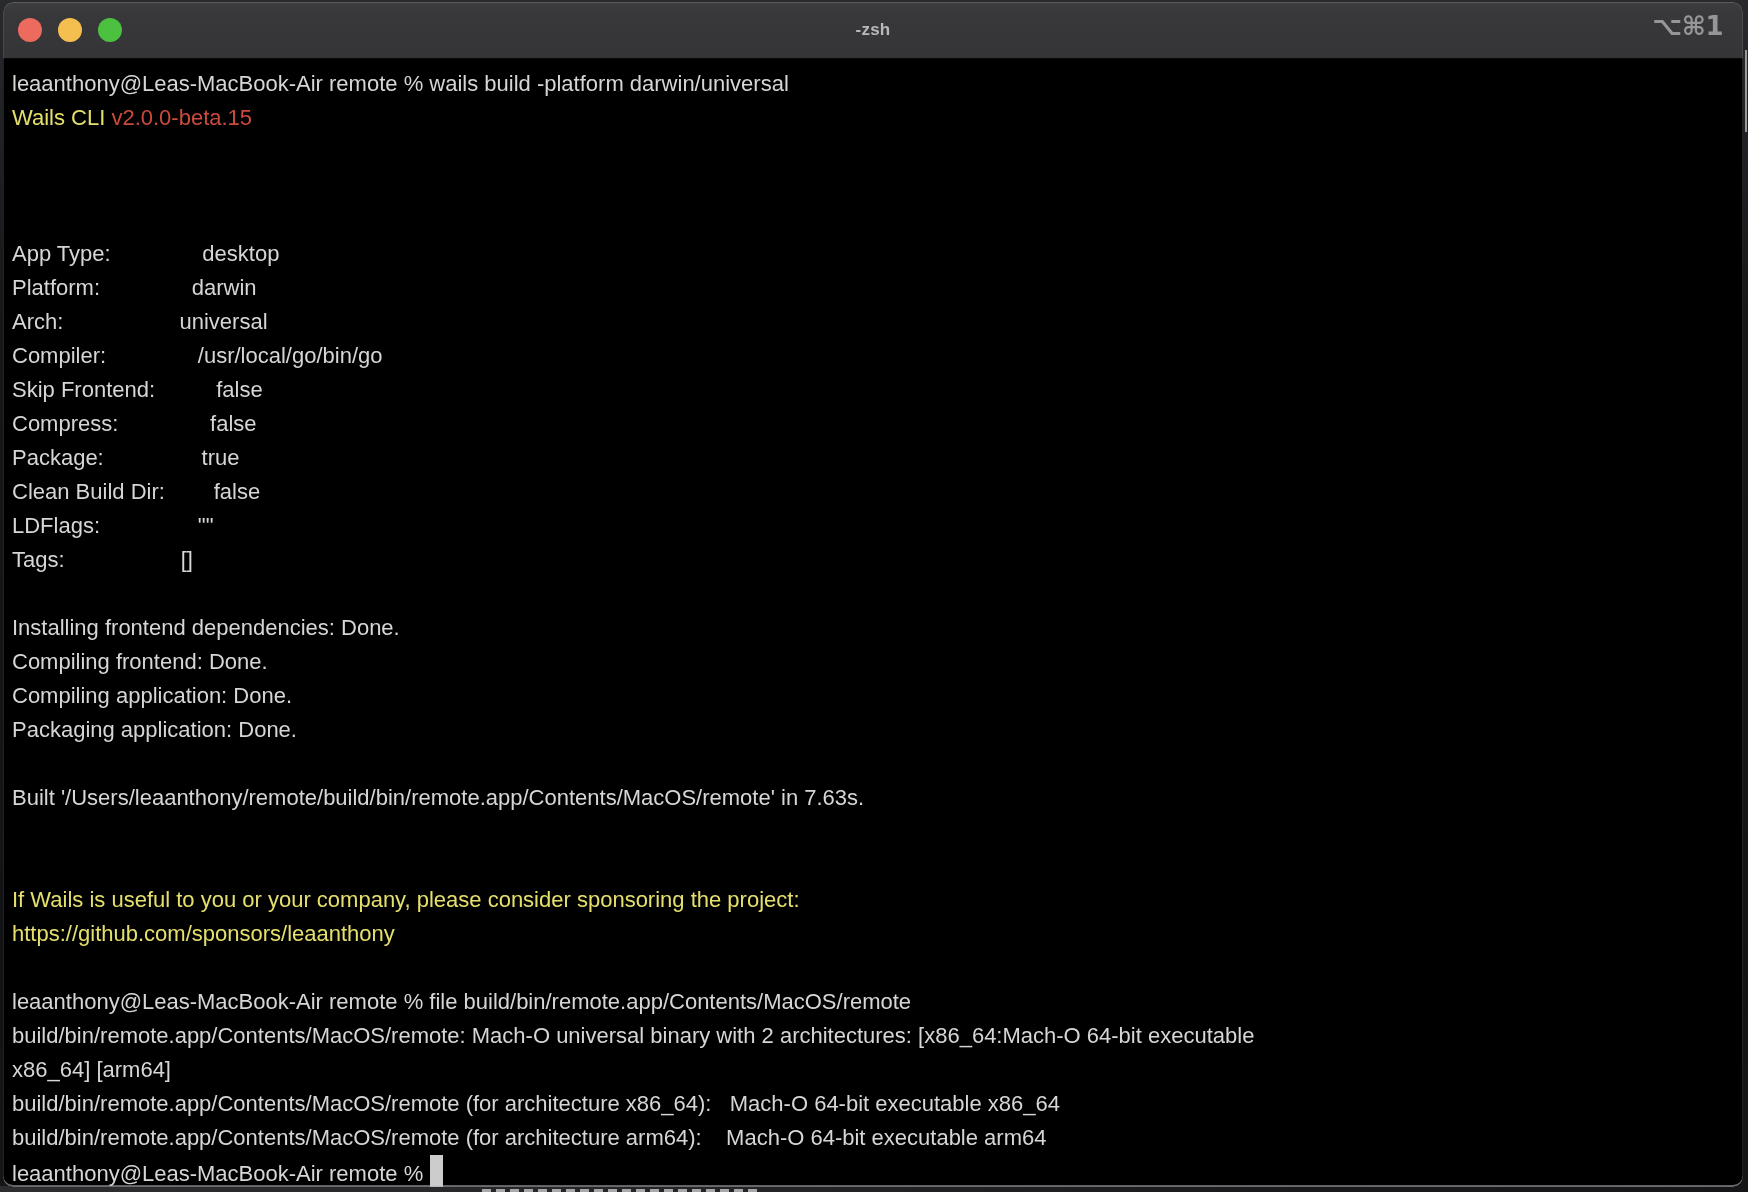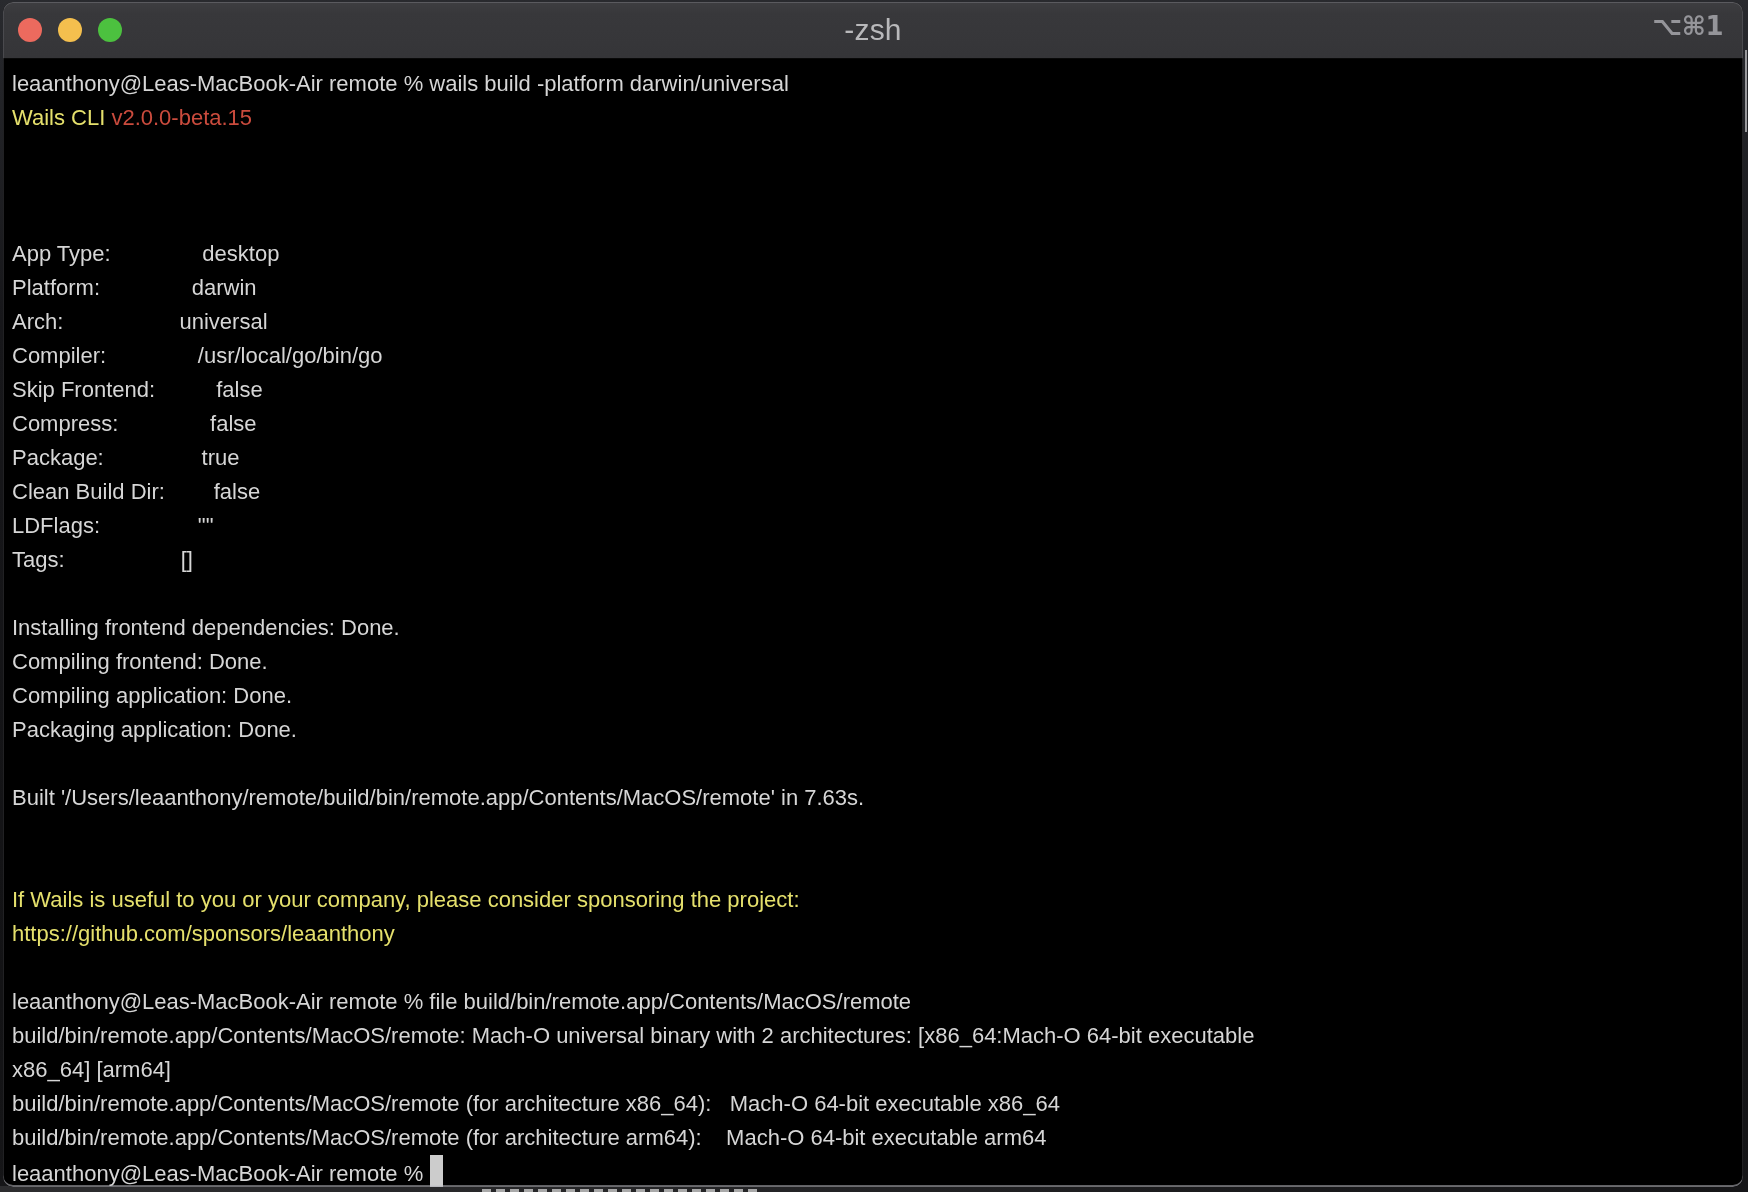--- a/index.html
+++ b/index.html
@@ -38,21 +38,21 @@
     background: linear-gradient(180deg, #3e3e41 0%, #38383b 20%, #353538 100%);
     border-bottom: 1px solid rgba(0,0,0,0.85);
     display: flex; align-items: center; justify-content: center;
   }
   .traffic-lights {
     position: absolute; left: 15px; top: 0; height: 100%;
     display: flex; align-items: center; gap: 16px;
   }
   .traffic-light { width: 24px; height: 24px; border-radius: 50%; }
   .window-title {
-    font-weight: normal; font-size: 30px; line-height: 27px;
+    font-weight: bold; font-size: 17px; line-height: 27px;
     letter-spacing: 0.2px;
     padding-bottom: 2px;
   }
   .window-shortcut {
     position: absolute; right: 20px; top: 0; height: 56px;
     display: flex; align-items: center;
     font-family: "DejaVu Sans", sans-serif;
     font-size: 26px; font-weight: bold;
     letter-spacing: -0.5px;
     padding-bottom: 8px;

